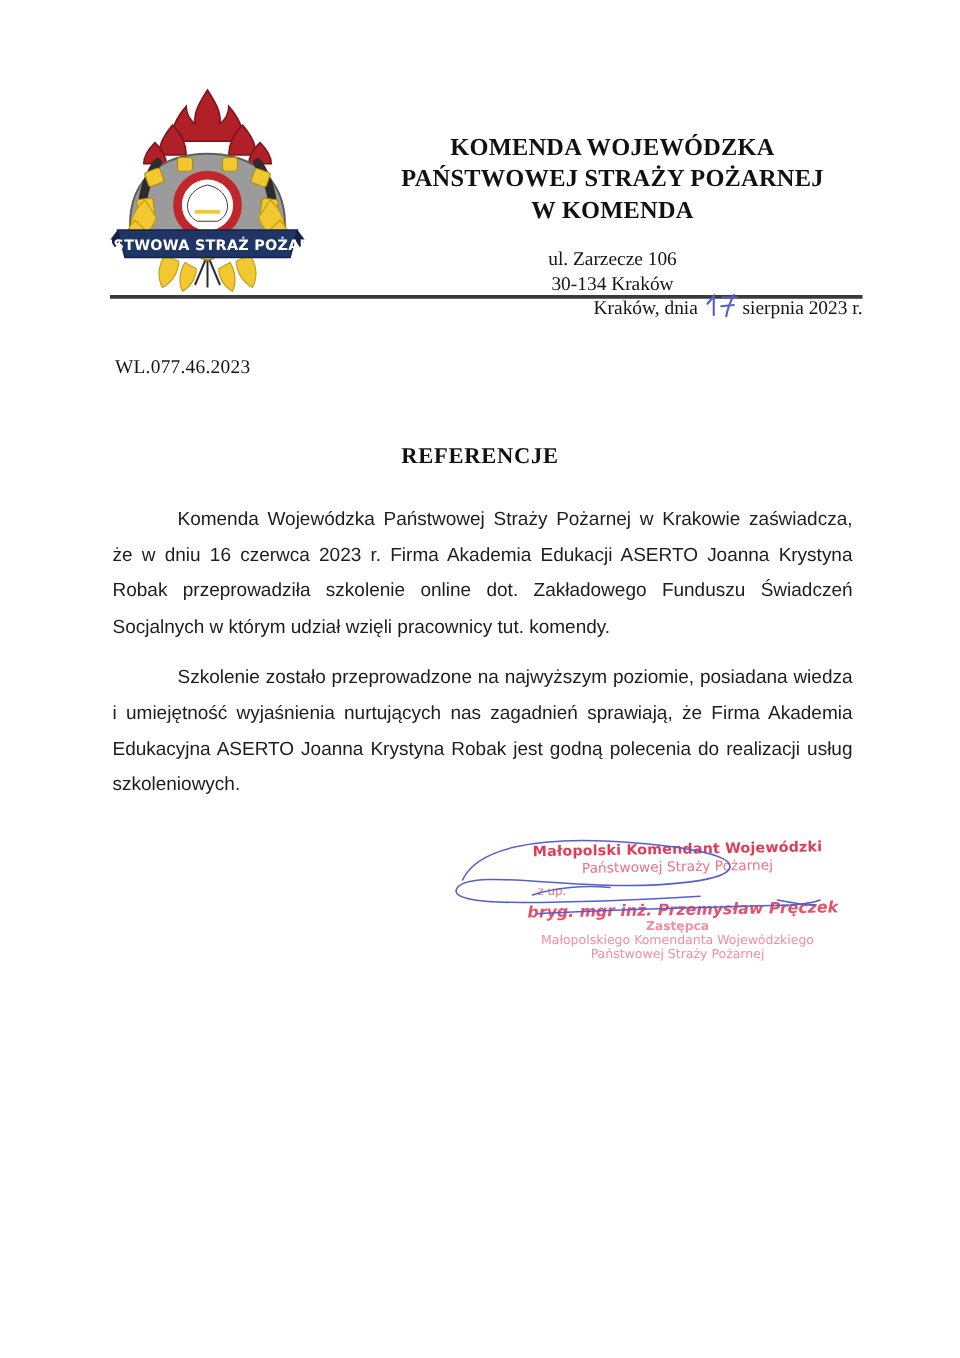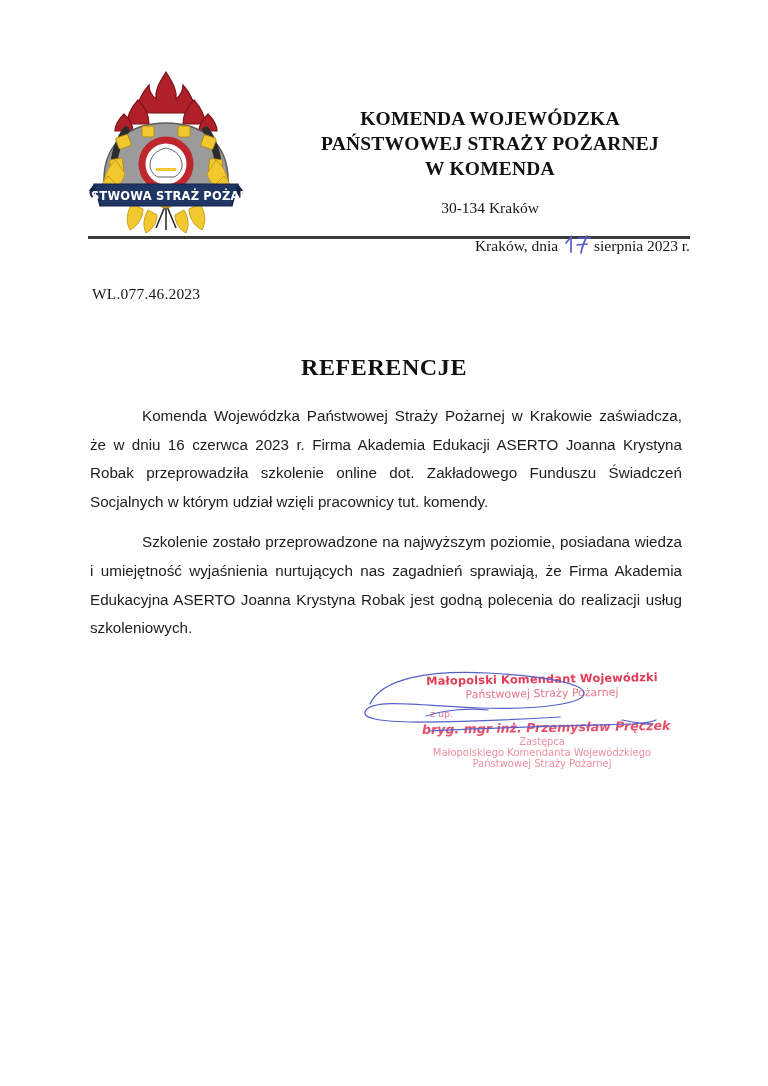--- a/index.html
+++ b/index.html
@@ -106,21 +106,21 @@
 
   
   .doc-title {
     position: absolute;
     left: 0;
     top: 354px;
     width: 768px;
     text-align: center;
     font-family: "Liberation Serif", serif;
     font-weight: bold;
-    font-size: 24px;
+    font-size: 18px;
     letter-spacing: 0.6px;
     color: #111111;
   }
 
   
   .body-copy {
     position: absolute;
     left: 90px;
     top: 402px;
     width: 592px;
@@ -182,20 +182,21 @@
     font-size: 12.6px;
     color: #e8506a;
     margin-top: 1px;
     transform: rotate(-1deg);
     white-space: nowrap;
   }
   .stamp .l5 {
     font-size: 9.8px;
     color: #ef8fa2;
     margin-top: 1px;
+    font-weight: bold;
   }
   .stamp .l6 {
     font-size: 10px;
     color: #ef8fa2;
     white-space: nowrap;
   }
   .stamp .l7 {
     font-size: 10px;
     color: #ef8fa2;
   }
@@ -272,20 +273,21 @@
       </svg>
     </div>
 
     <div class="header-text">
       <div class="org-title">
         <div>KOMENDA WOJEWÓDZKA</div>
         <div>PAŃSTWOWEJ STRAŻY POŻARNEJ</div>
         <div>W KOMENDA</div>
       </div>
       <div class="org-address">
+        <div>ul. Zarzecze 106</div>
         <div>30-134 Kraków</div>
       </div>
     </div>
   </div>
 
   <div class="rule"></div>
 
   <div class="date-line">
     <span>Kraków, dnia</span>
     <span class="hand-date">

